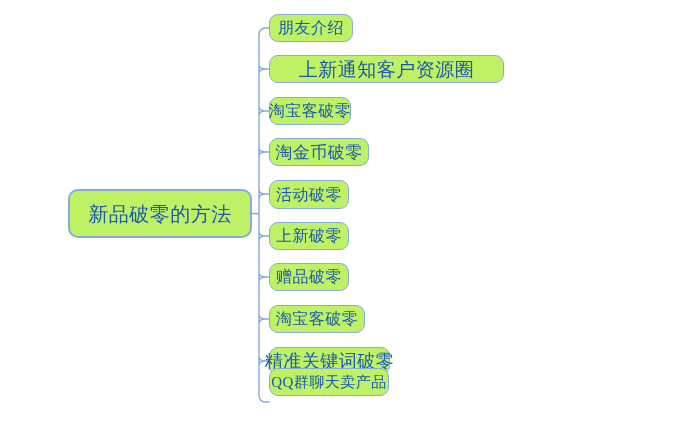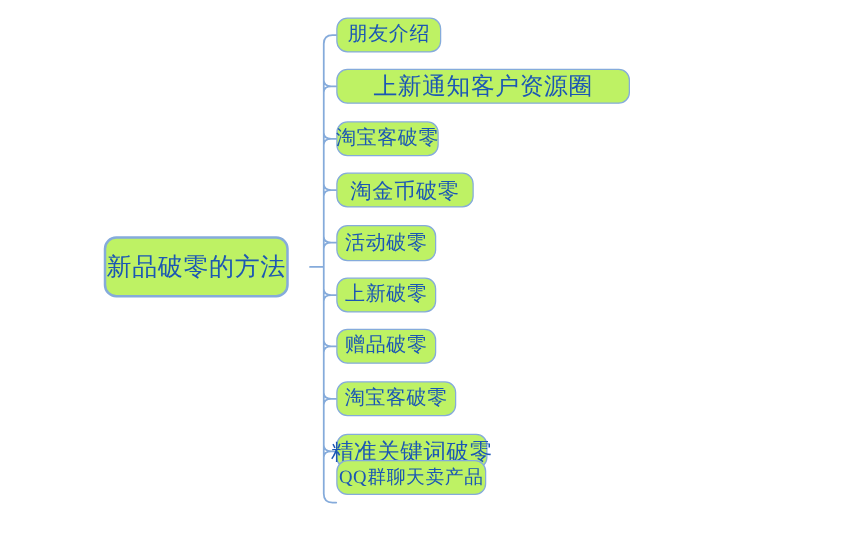--- a/index.html
+++ b/index.html
@@ -48,35 +48,35 @@
   }
 </style>
 </head>
 <body>
 
 <div class="canvas" style="background: rgb(255, 255, 255);">
   <svg id="connectors" width="675" height="435" viewBox="0 0 675 435">
       <path d="M 248 213.5 L 259 213.5 M 269 28 L 266 28 Q 259 28 259 35 L 259 395 Q 259 402 266 402 L 269 402 M 259 64 Q 259 69 265 69 M 259 74 Q 259 69 265 69 L 269 69 M 259 106 Q 259 111 265 111 M 259 116 Q 259 111 265 111 L 269 111 M 259 147 Q 259 152 265 152 M 259 157 Q 259 152 265 152 L 269 152 M 259 189 Q 259 194 265 194 M 259 199 Q 259 194 265 194 L 269 194 M 259 231 Q 259 236 265 236 M 259 241 Q 259 236 265 236 L 269 236 M 259 272 Q 259 277 265 277 M 259 282 Q 259 277 265 277 L 269 277 M 259 314 Q 259 319 265 319 M 259 324 Q 259 319 265 319 L 269 319 M 259 356 Q 259 361 265 361 M 259 366 Q 259 361 265 361 L 269 361 " fill="none" stroke="#85abdb" stroke-width="1.4" stroke-linecap="round"></path>
     </svg>
 
-  <div class="node root" id="root-node" style="left: 68px; top: 189px; width: 148px; height: 49px; border-color: rgb(133, 171, 219); margin-left: 15px;">
+  <div class="node root" id="root-node" style="left: 68px; top: 189px; width: 184px; height: 49px; border-color: rgb(133, 171, 219);">
     <span class="label" style="font-size: 20px; color: rgb(27, 87, 180);">新品破零的方法</span>
   </div>
 
   <div id="children">
       <div class="node child" style="left: 269px; top: 14px; width: 84px; height: 28px; border-color: rgb(133, 171, 219);">
         <span class="label" style="font-size: 16px; color: rgb(27, 87, 180);">朋友介绍</span>
       </div>
       <div class="node child" style="left: 269px; top: 55px; width: 235px; height: 28px; border-color: rgb(133, 171, 219);">
         <span class="label" style="font-size: 19px; color: rgb(27, 87, 180);">上新通知客户资源圈</span>
       </div>
       <div class="node child" style="left: 269px; top: 97px; width: 82px; height: 28px; border-color: rgb(133, 171, 219);">
         <span class="label" style="font-size: 16px; color: rgb(27, 87, 180);">淘宝客破零</span>
       </div>
-      <div class="node child" style="left: 269px; top: 138px; width: 110px; height: 28px; border-color: rgb(133, 171, 219);">
+      <div class="node child" style="left: 269px; top: 138px; width: 100px; height: 28px; border-color: rgb(133, 171, 219);">
         <span class="label" style="font-size: 17px; color: rgb(27, 87, 180);">淘金币破零</span>
       </div>
       <div class="node child" style="left: 269px; top: 180px; width: 80px; height: 29px; border-color: rgb(133, 171, 219);">
         <span class="label" style="font-size: 16px; color: rgb(27, 87, 180);">活动破零</span>
       </div>
       <div class="node child" style="left: 269px; top: 222px; width: 80px; height: 28px; border-color: rgb(133, 171, 219);">
         <span class="label" style="font-size: 16px; color: rgb(27, 87, 180);">上新破零</span>
       </div>
       <div class="node child" style="left: 269px; top: 263px; width: 80px; height: 28px; border-color: rgb(133, 171, 219);">
         <span class="label" style="font-size: 16px; color: rgb(27, 87, 180);">赠品破零</span>

